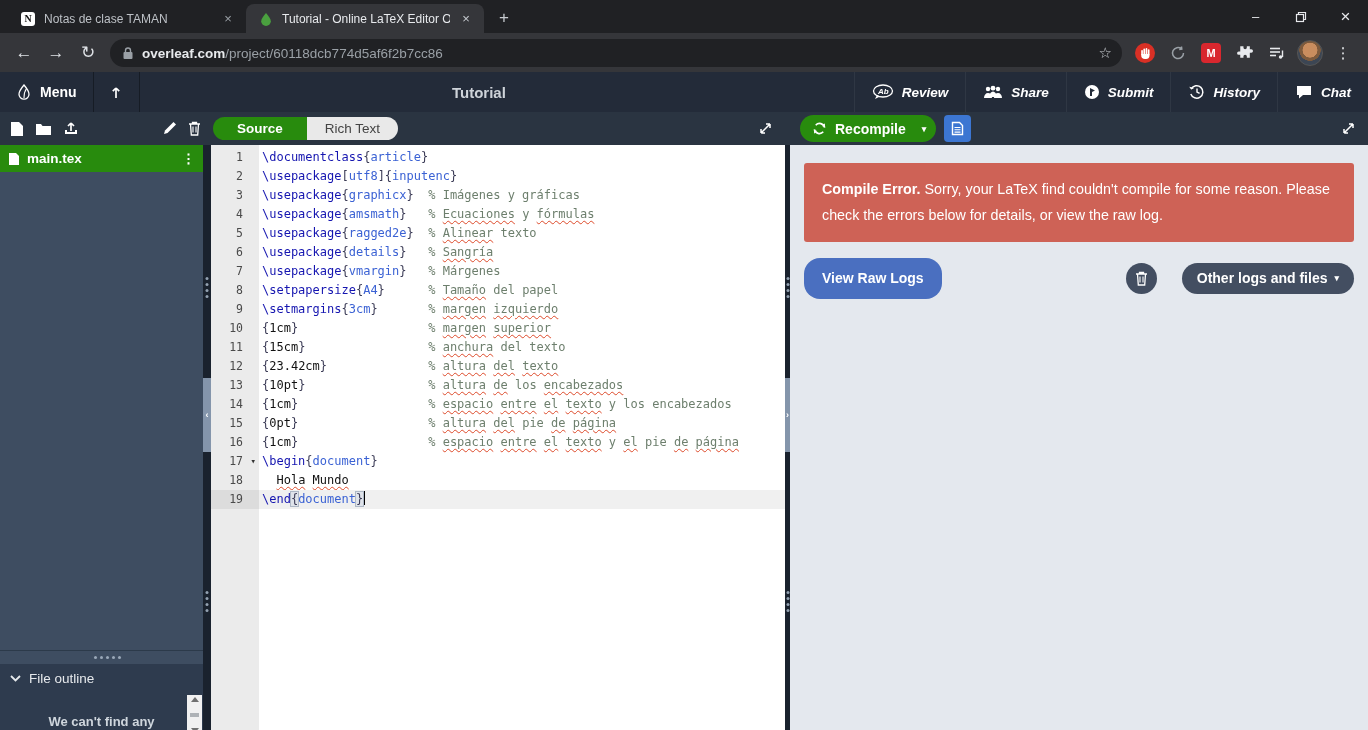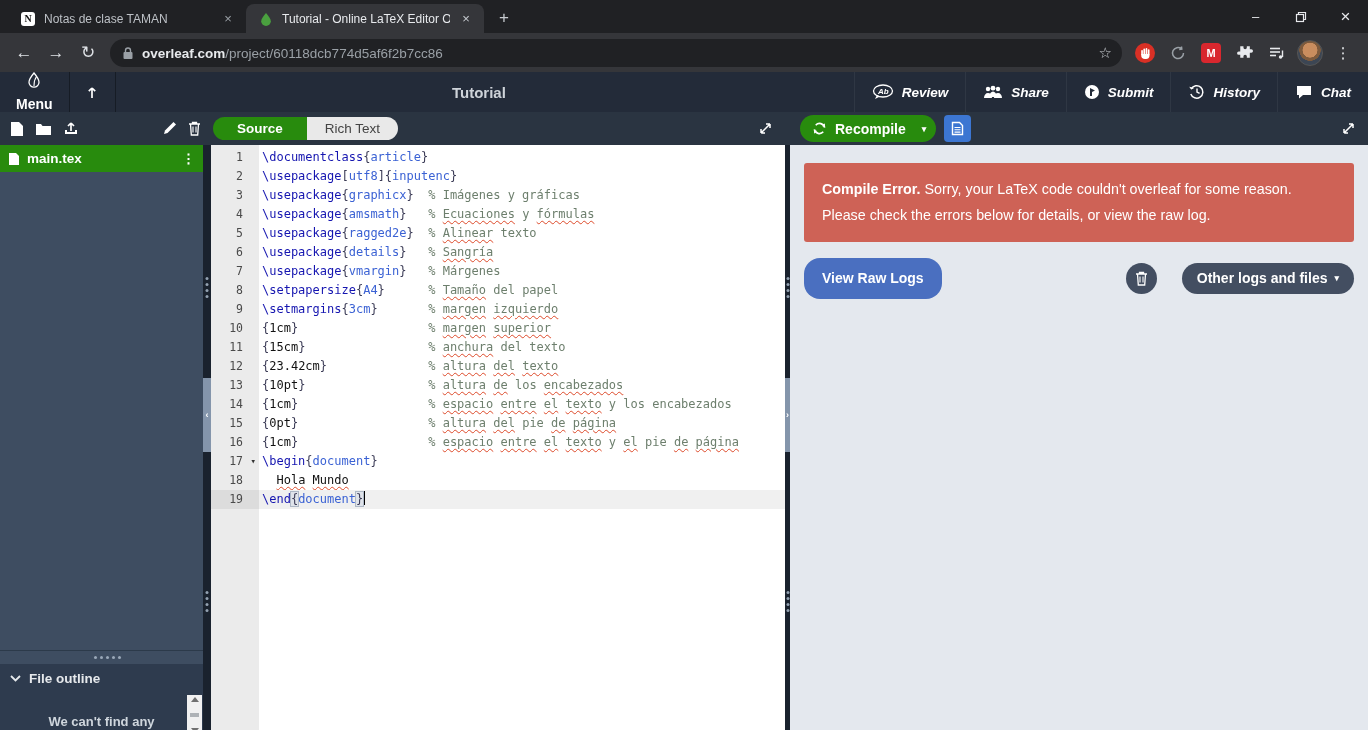--- a/index.html
+++ b/index.html
@@ -31,21 +31,21 @@
   .urlbar .star { color:#c7cbd0; font-size:15px; }
   .ext-area { display:flex; align-items:center; gap:7px; padding-left:6px; }
   .ext-btn { width:26px; height:26px; display:flex; align-items:center; justify-content:center; border-radius:50%; flex-shrink:0; }
   .hand-ico { width:20px; height:20px; border-radius:50%; background:#d93025; display:flex; align-items:center; justify-content:center; }
   .mega-ico { width:20px; height:20px; border-radius:4px; background:#d9272e; color:#fff; font-size:11px; font-weight:bold; display:flex; align-items:center; justify-content:center; }
   .avatar { width:26px; height:26px; border-radius:50%; background:radial-gradient(circle at 50% 38%, #c98d5e 0 38%, #7d5a3c 40% 55%, #3c4654 57%); border:1px solid #555; }
   .kebab { color:#e8eaed; font-size:15px; letter-spacing:0; }
 
   
   .ol-header { height:40px; background:#232b39; display:flex; align-items:stretch; color:#fff; position:relative; flex-shrink:0; }
-  .ol-menu { display:flex; align-items:center; gap:8px; padding:0 16px; font-weight:bold; font-size:14px; border-right:1px solid rgba(0,0,0,.35);flex-direction:column; }
+  .ol-menu { display:flex; align-items:center; gap:8px; padding:0 16px; font-weight:bold; font-size:14px; border-right:1px solid rgba(0,0,0,.35); }
   .ol-up { width:46px; display:flex; align-items:center; justify-content:center; border-right:1px solid rgba(0,0,0,.35); }
   .ol-title { position:absolute; left:452px; top:0; height:40px; display:flex; align-items:center; font-size:15px; font-weight:600; color:#ced3d9; }
   .ol-actions { margin-left:auto; display:flex; }
   .ol-action { display:flex; align-items:center; gap:8px; padding:0 17px; font-size:13.5px; font-weight:bold; border-left:1px solid rgba(255,255,255,.06);font-style:italic; }
 
   
   .toolbar2 { height:33px; background:#2a3441; display:flex; flex-shrink:0; }
   .t2-left { width:211px; display:flex; align-items:center; padding:0 10px; gap:11px; flex-shrink:0; }
   .t2-left .spacer { flex:1; }
   .t2-editor { width:574px; display:flex; align-items:center; padding:0 12px 0 2px; flex-shrink:0; }
@@ -62,21 +62,21 @@
   
   .content { flex:1; display:flex; min-height:0; }
 
   
   .sidebar { width:203px; background:#3e4d61; display:flex; flex-direction:column; flex-shrink:0; }
   .file-list { height:505px; }
   .file-row { height:27px; background:#288b0d; color:#fff; display:flex; align-items:center; gap:7px; padding:0 8px; font-size:13.5px; font-weight:bold; }
   .file-row .kebab2 { margin-left:auto; font-size:13px; letter-spacing:0; }
   .drag-dots-row { height:14px; display:flex; align-items:center; justify-content:center; border-top:1px solid #2c3a4a; }
   .hdots { width:3px; height:3px; border-radius:50%; background:#9aa8b8; box-shadow:6px 0 0 #9aa8b8, 12px 0 0 #9aa8b8, 18px 0 0 #9aa8b8, -6px 0 0 #9aa8b8; }
-  .outline-header { height:28px; background:#2e3b4e; display:flex; align-items:center; gap:8px; padding:0 10px; color:#e6e9ec; font-size:13.5px; font-weight:bold; }
+  .outline-header { height:28px; background:#2e3b4e; display:flex; align-items:center; gap:8px; padding:0 10px; color:#e6e9ec; font-size:13.5px; font-weight:normal; }
   .outline-body { height:38px; background:#2e3b4e; position:relative; overflow:hidden; }
   .outline-empty { margin-top:22px; text-align:center; color:#cfd6dd; font-size:13px; font-weight:bold; }
   .mini-scroll { position:absolute; right:1px; top:3px; width:15px; height:40px; background:#f1f1f1; display:flex; flex-direction:column; align-items:center; justify-content:space-between; padding:2px 0; }
   .mini-scroll .tri { width:0; height:0; border-left:4px solid transparent; border-right:4px solid transparent; }
   .tri.up { border-bottom:5px solid #707070; }
   .tri.down { border-top:5px solid #707070; }
   .mini-thumb { width:9px; height:4px; background:#aeb2b6; }
 
   
   .vdivider { background:#1a222e; position:relative; flex-shrink:0; }
@@ -476,21 +476,21 @@
     </div>
 
     <div class="vdivider right">
       <span class="vdots" style="top:132px;"></span>
       <span class="vdots" style="top:446px;"></span>
       <div class="grip">›</div>
     </div>
 
     <div class="pdf-panel">
       <div class="error-box">
-        <b>Compile Error.</b><span> Sorry, your LaTeX code couldn't overleaf for some reason. Please check the errors below for details, or view the raw log.</span>
+        <b>Compile Error.</b><span> Sorry, your LaTeX find couldn't compile for some reason. Please check the errors below for details, or view the raw log.</span>
       </div>
       <div class="logs-row">
         <div class="pill-blue">View Raw Logs</div>
         <div class="logs-right">
           <div class="trash-circle">
             <svg width="13" height="15" viewBox="0 0 13 15">
                 <path d="M1 3h11M4.5 3V1.5h4V3M2.5 3l.8 11h6.4l.8-11" fill="none" stroke="#fff" stroke-width="1.3"></path>
                 <path d="M5 5.5v6M8 5.5v6" stroke="#fff" stroke-width="1.1"></path>
               </svg>
           </div>

